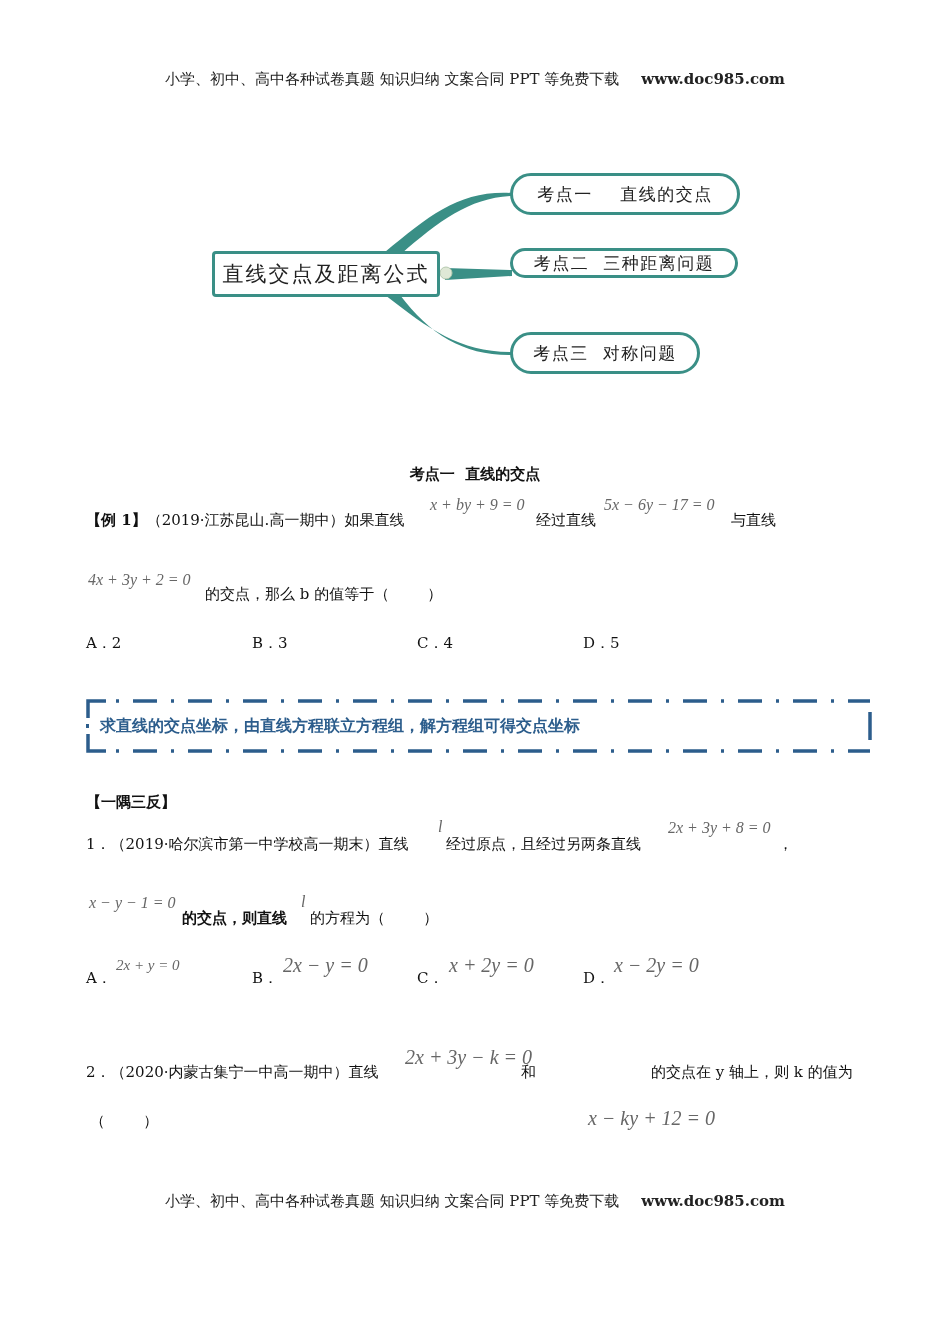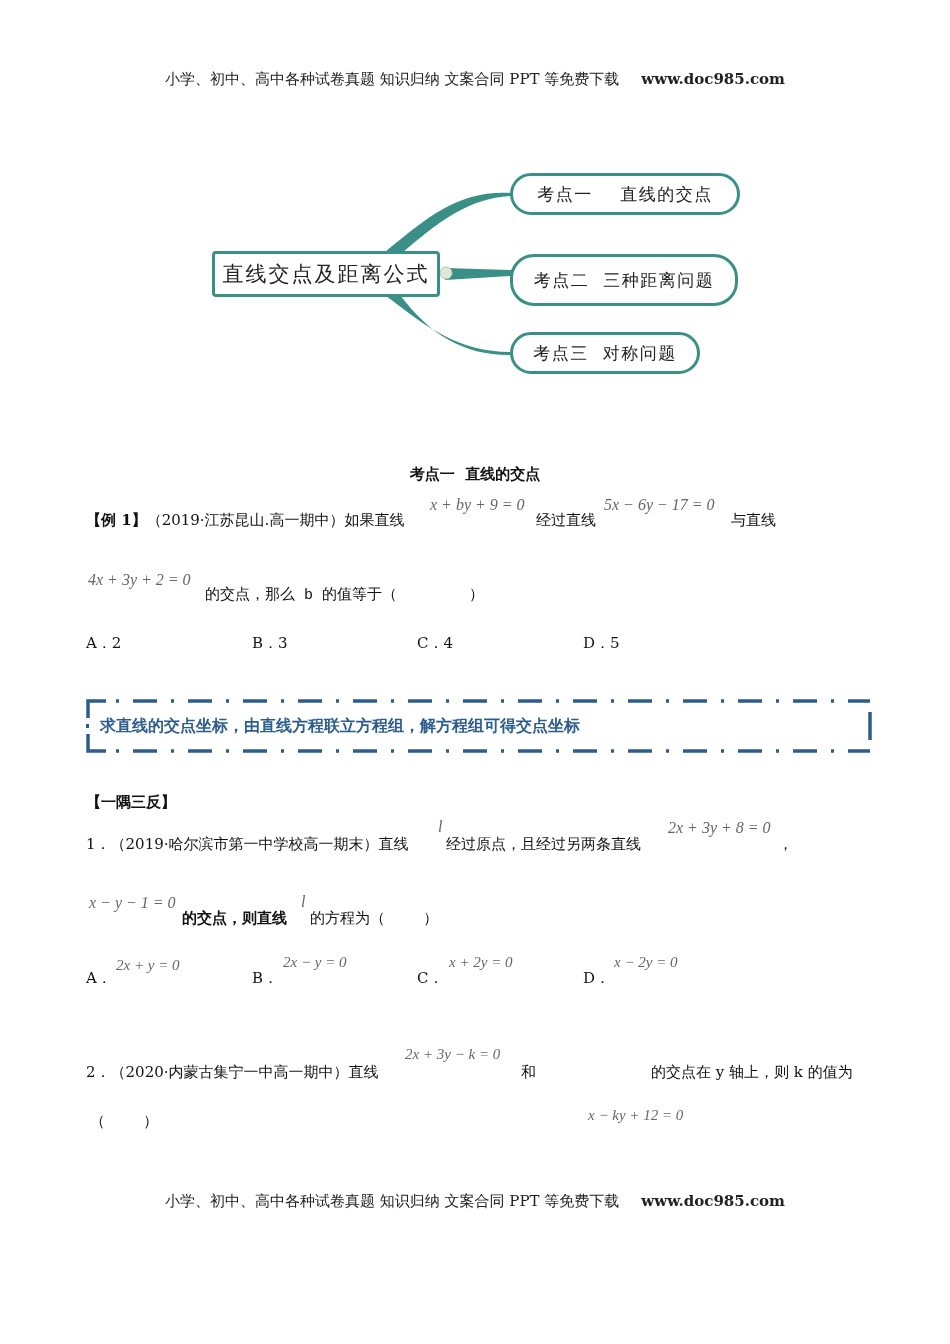--- a/index.html
+++ b/index.html
@@ -2,21 +2,21 @@
 <html><head>
 <meta charset="utf-8">
 <style>
   html, body { margin: 0; padding: 0; background: #ffffff; }
   body { width: 950px; height: 1344px; position: relative; overflow: hidden;
          font-family: "DejaVu Serif", "Liberation Serif", serif; color: #111; }
   .abs { position: absolute; }
   .header-line, .footer-line { left: 0; width: 950px; text-align: center; font-size: 15px; color: #222; }
   .header-line span.url, .footer-line span.url { margin-left: 22px; font-weight: bold; }
   .math { font-family: "Liberation Serif", "DejaVu Serif", serif; font-style: italic; color: #666; font-size: 16px; white-space: nowrap; }
-  .math.big { font-size: 15px; }
+  .math.big { font-size: 20px; }
   .txt { font-size: 15px; white-space: nowrap; }
   .bold { font-weight: bold; }
   .mm-box { border: 3px solid #3a8f86; background: #fff; box-sizing: border-box; display: flex; align-items: center; justify-content: center;
             font-family: "DejaVu Sans", "Liberation Sans", sans-serif; color: #222; }
   .mm-root { border-radius: 4px; font-size: 21px; letter-spacing: 2px; }
   .mm-child { border-radius: 24px; font-size: 17px; letter-spacing: 1.5px; }
   .tip-box { left: 86px; top: 698px; width: 786px; height: 56px; }
   .tip-text { left: 100px; top: 716px; color: #2c5d8c; font-size: 16px; font-weight: bold; font-family: "DejaVu Sans", "Liberation Sans", sans-serif; white-space: nowrap; }
   .opt { font-size: 15px; white-space: nowrap; }
 </style>
@@ -32,38 +32,38 @@
   <path d="M445,268 L512,270 L512,276 L445,280 Z" fill="#3a8f86"></path>
   <path d="M385,295 C430,330 460,352 512,352 L512,355 C465,356 430,335 400,295 Z" fill="#3a8f86"></path>
   <circle cx="446" cy="273" r="6" fill="#dfe8d6" stroke="#b6c9b0" stroke-width="1"></circle>
 </svg>
 <div class="abs mm-box mm-root" style="left:212px;top:251px;width:228px;height:46px;">
   <span>直线交点及距离公式</span>
 </div>
 <div class="abs mm-box mm-child" style="left:510px;top:173px;width:230px;height:42px;">
   <span style="white-space:pre;">考点一    直线的交点</span>
 </div>
-<div class="abs mm-box mm-child" style="left:510px;top:254px;width:228px;height:52px;">
+<div class="abs mm-box mm-child" style="left:510px;top:248px;width:228px;height:30px;">
   <span style="white-space:pre;">考点二  三种距离问题</span>
 </div>
 <div class="abs mm-box mm-child" style="left:510px;top:332px;width:190px;height:42px;">
   <span style="white-space:pre;">考点三  对称问题</span>
 </div>
 
 <div class="abs txt bold" style="left:0;width:950px;text-align:center;top:465px;white-space:pre;font-family:'DejaVu Sans','Liberation Sans',sans-serif;">考点一  直线的交点</div>
 
 <div class="abs txt" style="left:86px;top:511px;">
   <span class="bold">【例 1】</span><span>（2019·江苏昆山.高一期中）如果直线</span>
 </div>
 <div class="abs math" style="left:430px;top:496px;">x + by + 9 = 0</div>
 <div class="abs txt" style="left:536px;top:511px;">经过直线</div>
 <div class="abs math" style="left:604px;top:496px;">5x − 6y − 17 = 0</div>
 <div class="abs txt" style="left:731px;top:511px;">与直线</div>
 <div class="abs math" style="left:88px;top:571px;text-align:right;">4x + 3y + 2 = 0</div>
-<div class="abs txt" style="left:205px;top:585px;white-space:pre;font-family:Liberation Mono, monospace;">的交点，那么 b 的值等于（        ）</div>
+<div class="abs txt" style="left:205px;top:585px;white-space:pre;">的交点，那么 b 的值等于（        ）</div>
 
 <div class="abs opt" style="left:86px;top:634px;">A．2</div>
 <div class="abs opt" style="left:252px;top:634px;">B．3</div>
 <div class="abs opt" style="left:417px;top:634px;">C．4</div>
 <div class="abs opt" style="left:583px;top:634px;">D．5</div>
 
 <svg class="abs tip-box" width="786" height="56" viewBox="0 0 786 56">
   <g stroke="#2c5d8c" stroke-width="3.5" fill="none">
     <path d="M2,20 L2,3 L20,3"></path>
     <line x1="30" y1="3" x2="784" y2="3" stroke-dasharray="3 14 24 14"></line>

